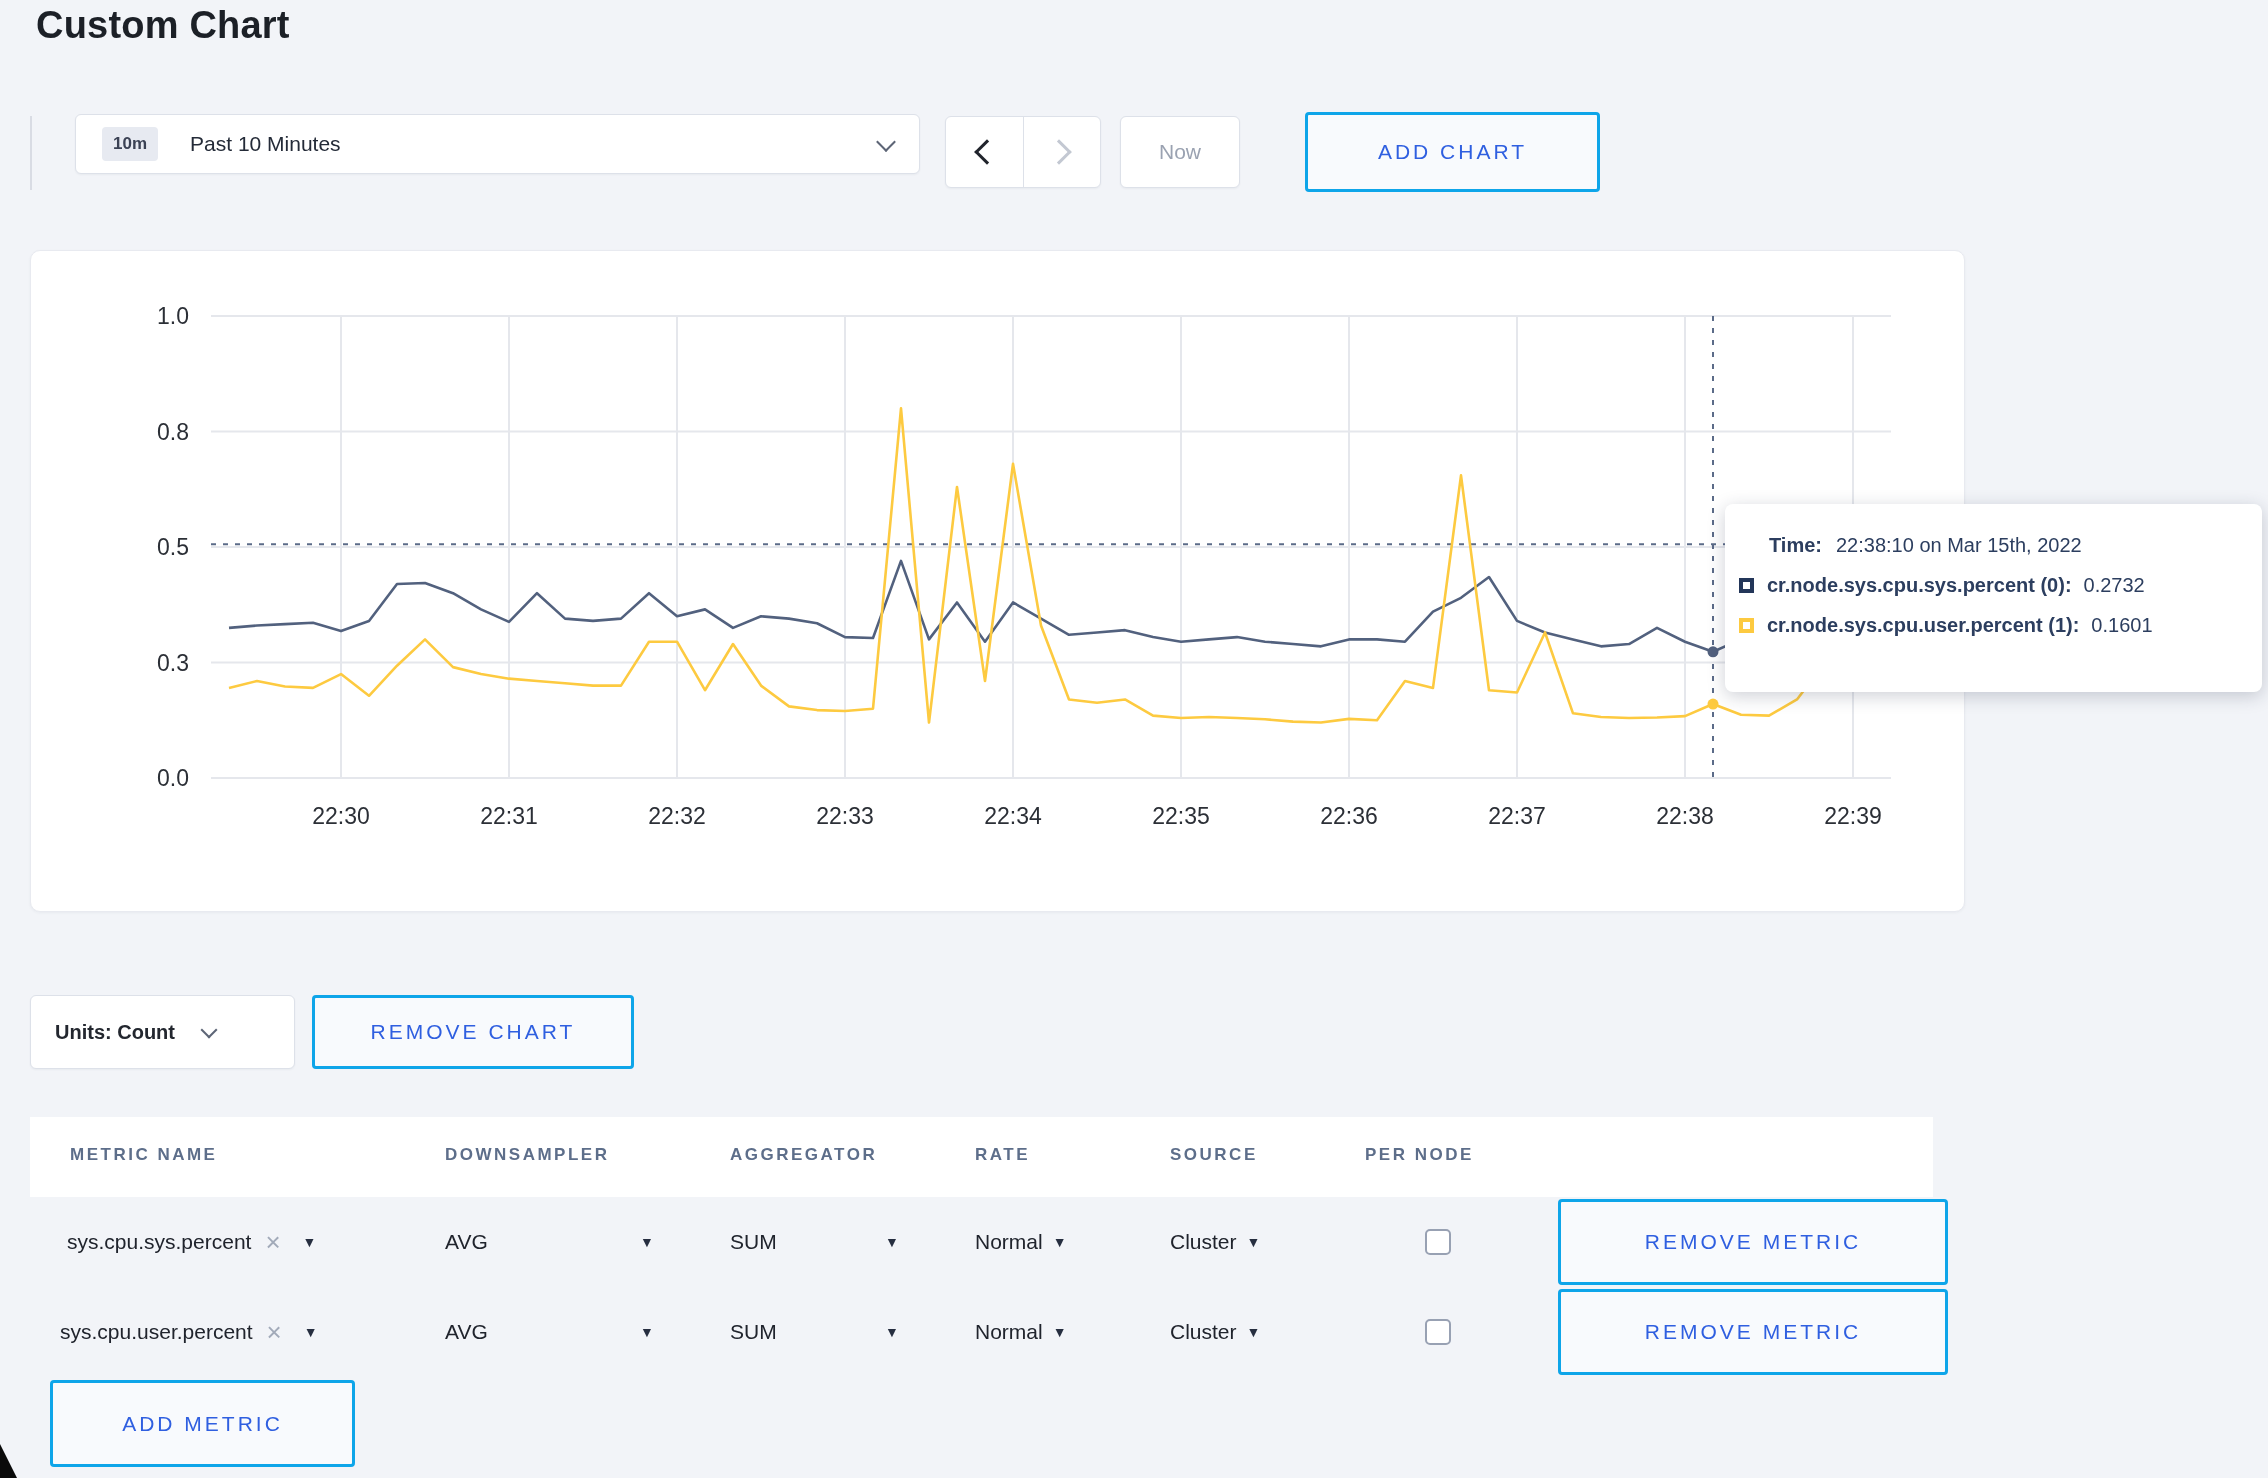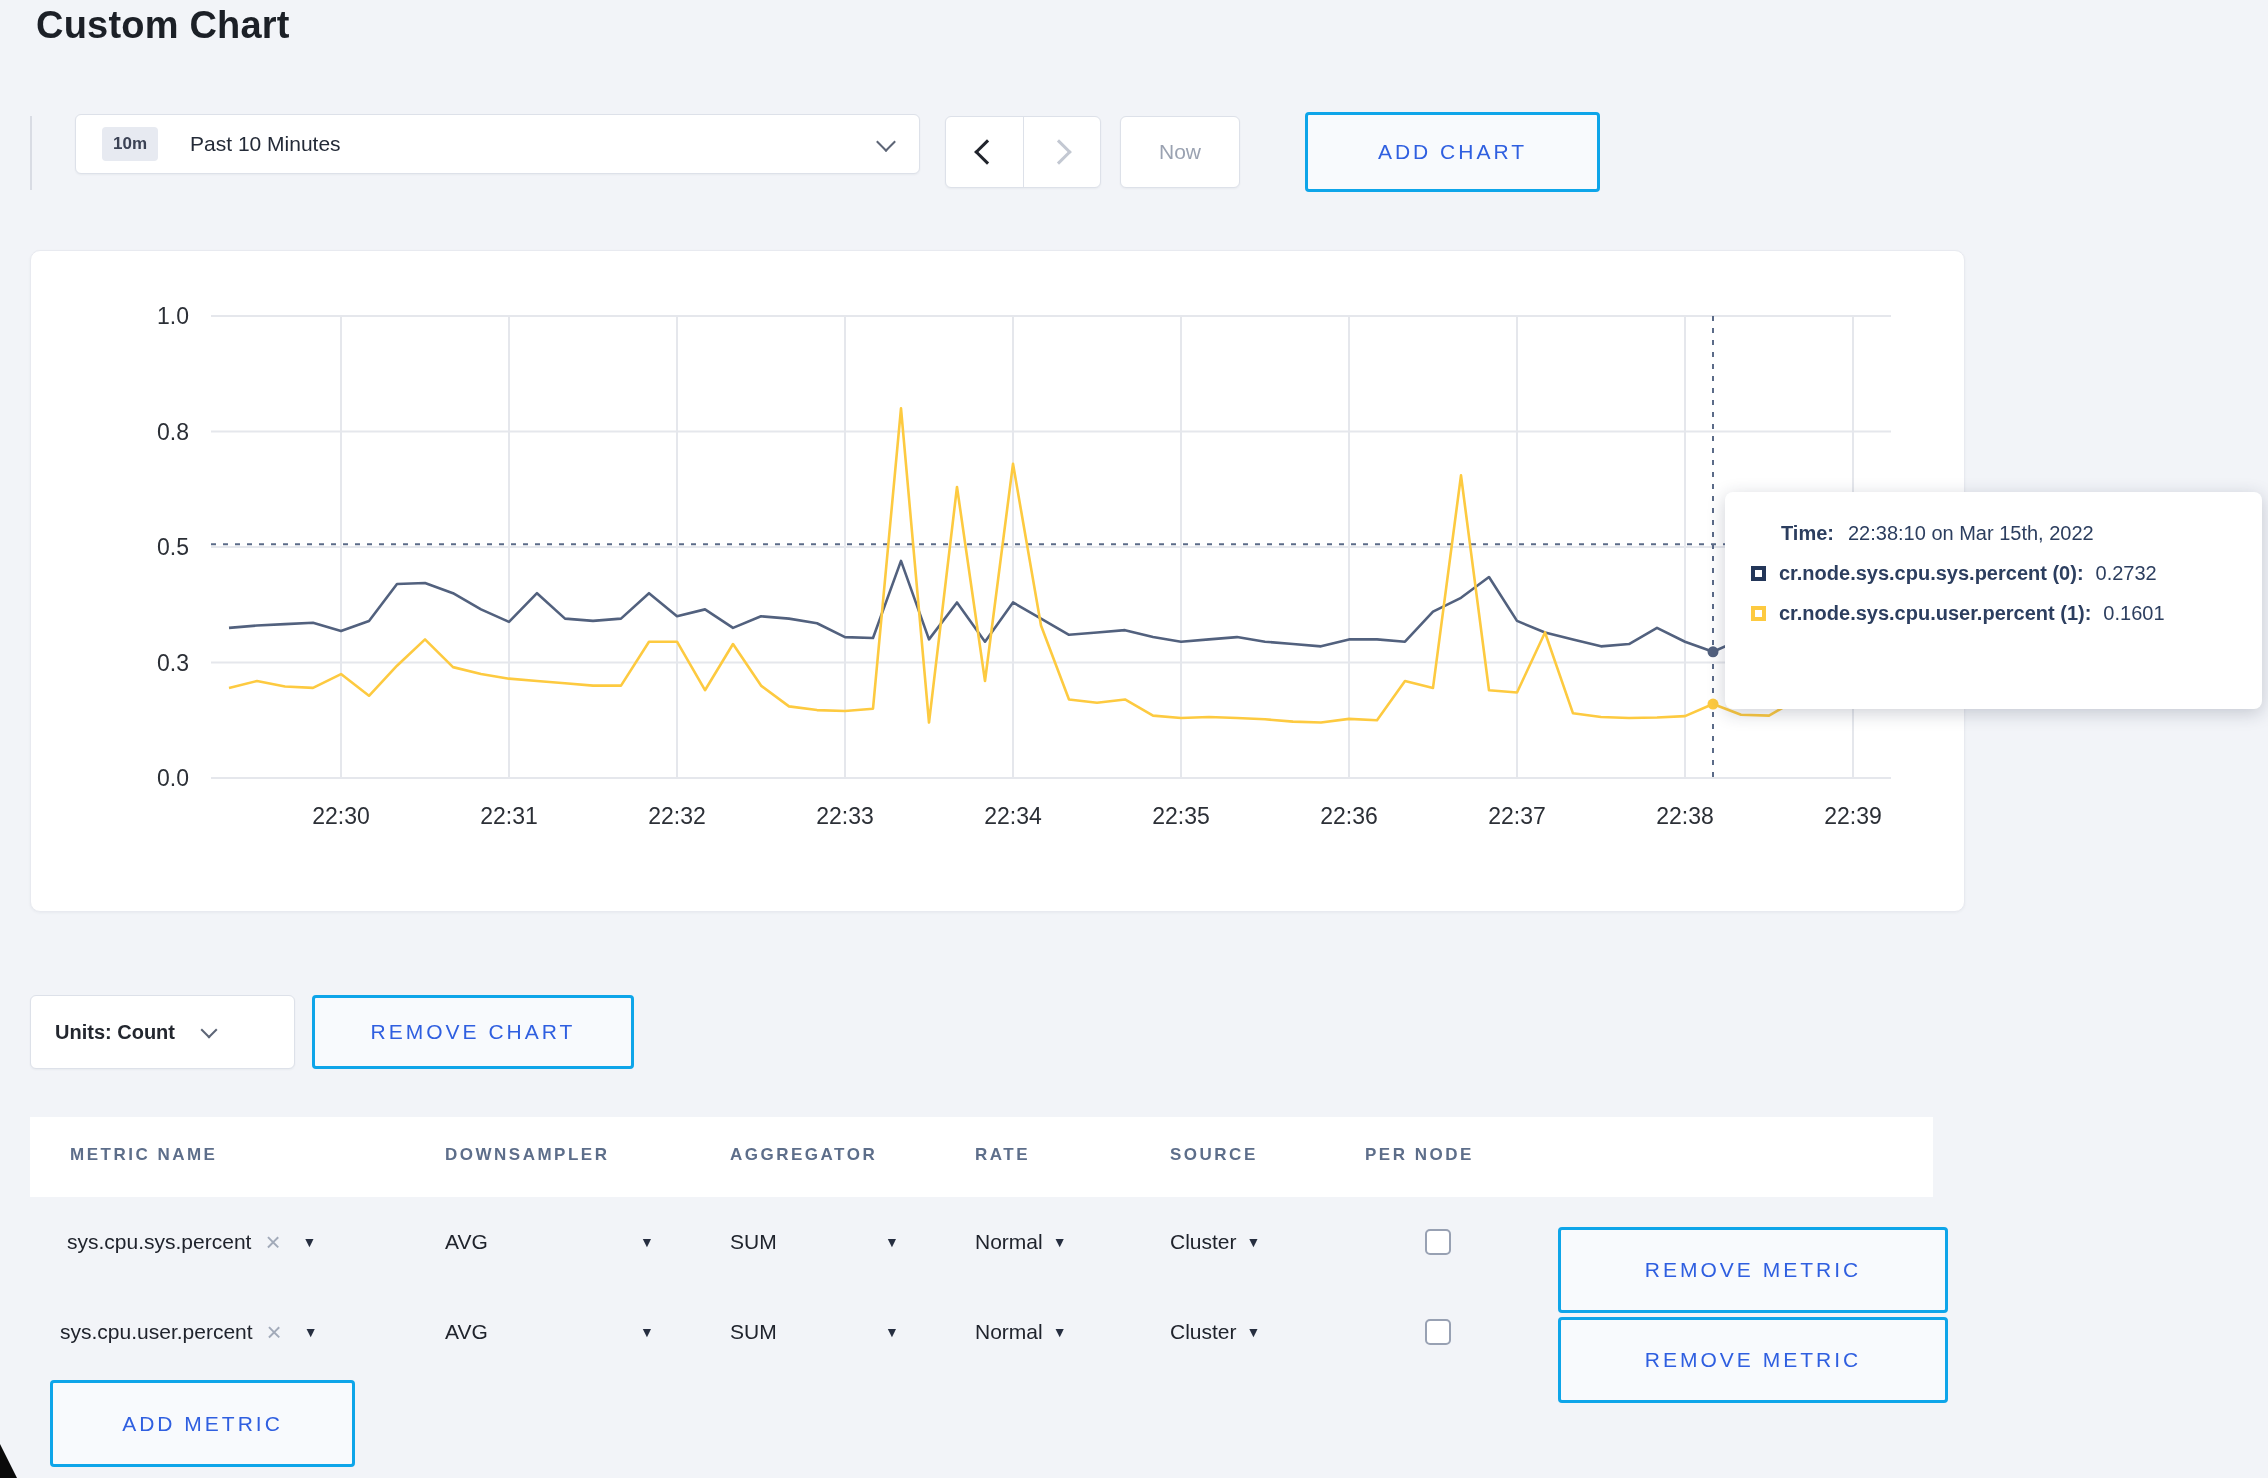--- a/index.html
+++ b/index.html
@@ -50,23 +50,23 @@
 
   
   #chart-card{
     left:30px;top:250px;width:1933px;height:660px;background:#fff;
     border:1px solid #e8eaf0;border-radius:10px;box-shadow:0 1px 3px rgba(40,50,80,.05);
   }
   #chart-svg{position:absolute;left:0;top:0;}
 
   
   #chart-tooltip{
-    left:1725px;top:492px;width:537px;height:217px;background:#fff;border-radius:8px;
+    left:1725px;top:504px;width:537px;height:188px;background:#fff;border-radius:8px;
     box-shadow:0 4px 18px rgba(30,40,70,.22);z-index:30;box-sizing:border-box;
-    padding:30px 20px 0 26px;font-size:20px;color:#2c3e5f;
+    padding:30px 20px 0 14px;font-size:20px;color:#2c3e5f;
   }
   .tt-row{display:flex;align-items:center;margin-bottom:17px;white-space:nowrap;}
   .tt-time-label{font-weight:bold;margin-left:30px;margin-right:14px;}
   .tt-swatch{width:15px;height:15px;box-sizing:border-box;margin-right:13px;flex:none;}
   .tt-swatch.s0{border:4px solid #233659;}
   .tt-swatch.s1{border:4px solid #fdca40;}
   .tt-name{font-weight:bold;margin-right:12px;}
   .tt-val{font-weight:normal;}
 
   
@@ -83,21 +83,21 @@
   }
   .mrow{left:30px;width:1903px;height:90px;position:absolute;}
   .cell{position:absolute;top:0;height:100%;display:flex;align-items:center;font-size:21px;color:#20242d;}
   .tri{font-size:14px;color:#262e40;line-height:1;}
   .x-icon{font-size:26px;color:#a2aab9;font-weight:normal;margin-left:14px;cursor:pointer;}
   .metric-tri{margin-left:22px;cursor:pointer;}
   .checkbox{
     width:26px;height:26px;border:2px solid #98a1b3;border-radius:5px;background:#fff;
     box-sizing:border-box;cursor:pointer;
   }
-  .remove-metric{position:absolute;left:1528px;top:2px;width:390px;height:86px;margin-top:28px;}
+  .remove-metric{position:absolute;left:1528px;top:2px;width:390px;height:86px;}
   #add-metric-button{left:50px;top:1380px;width:305px;height:87px;}
 
   
   #cursor-wedge{
     left:0;bottom:0;width:0;height:0;
     border-bottom:34px solid #0a0a0a;border-right:17px solid transparent;
   }
 </style>
 </head>
 <body>

